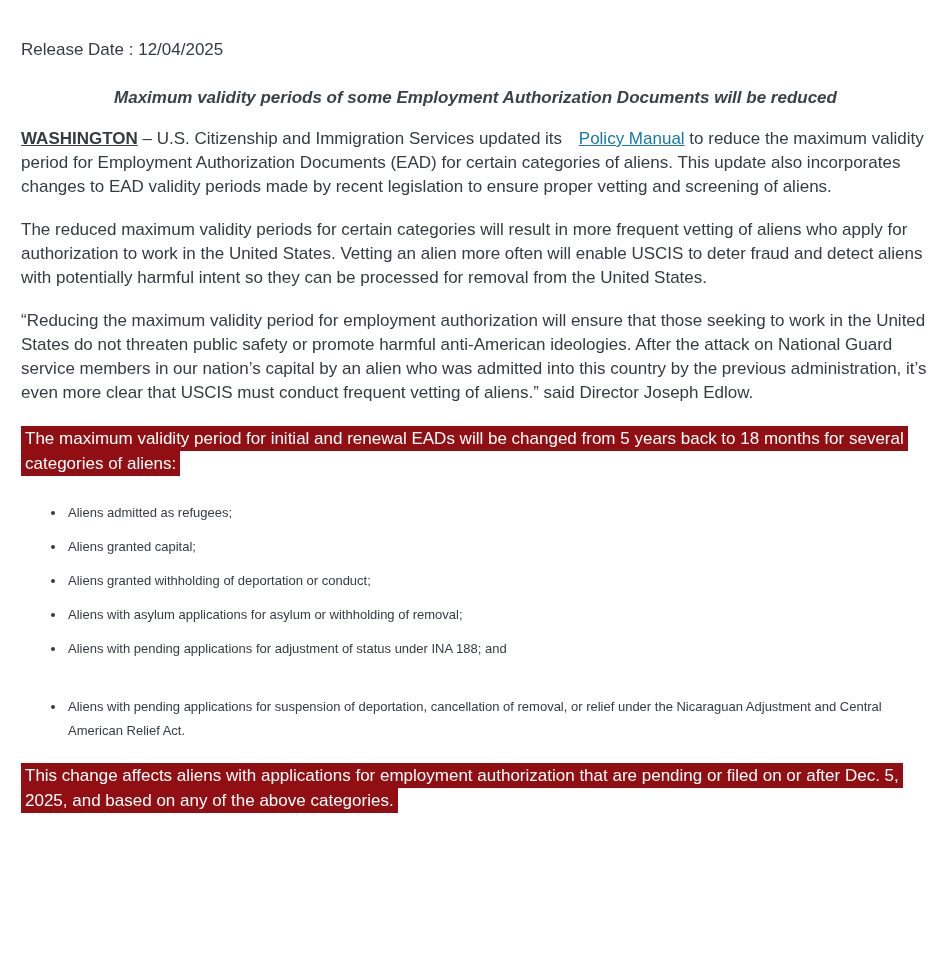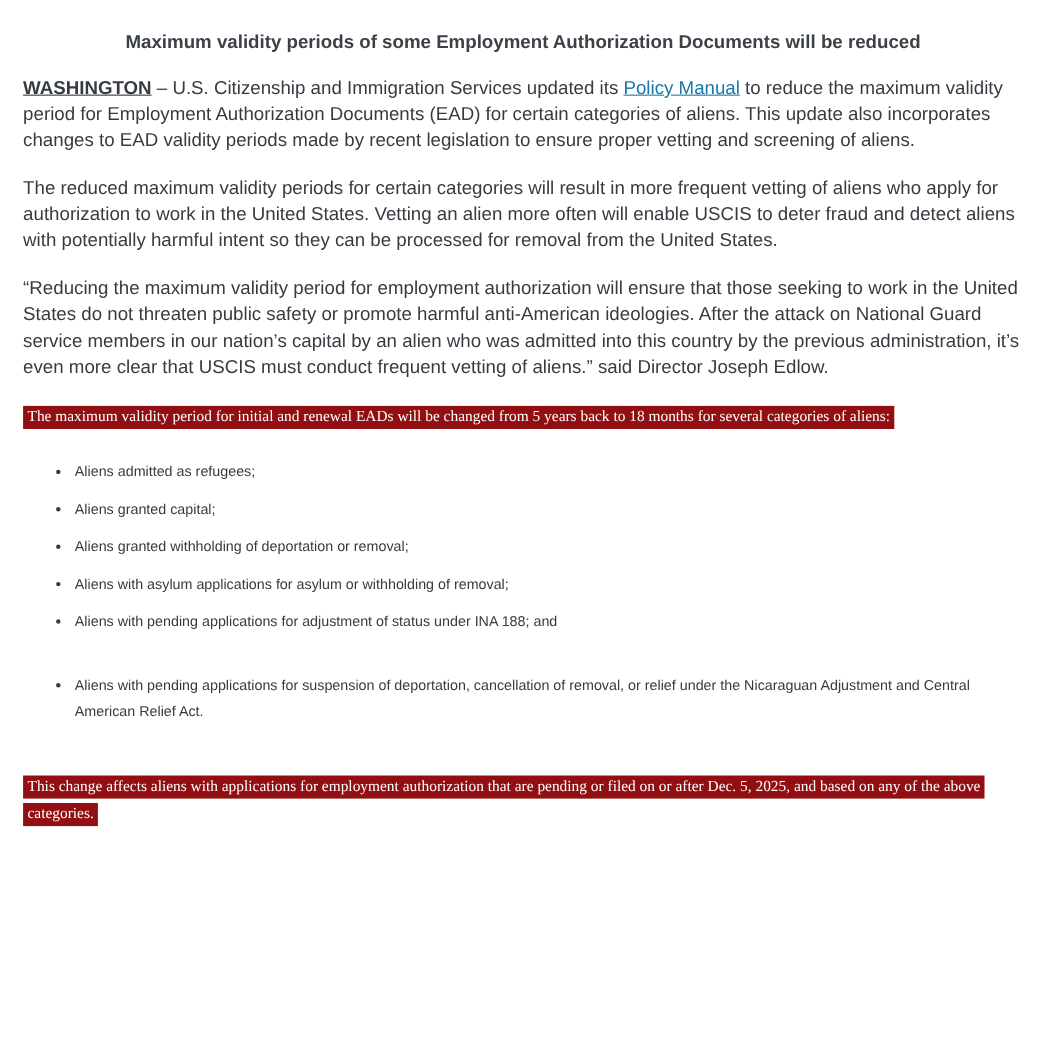--- a/index.html
+++ b/index.html
@@ -31,82 +31,84 @@
   .release-date{
     margin:37px 0 0 0;
     font-size:17px;
     line-height:22px;
   }
   .subtitle{
     margin:26px 0 0 0;
     font-size:17px;
     line-height:22px;
     text-align:center;
+    font-style:italic;
     font-weight:700;
     color:#3c4147;
   }
   p.body{
     margin:19px 0 0 0;
     font-size:17px;
     line-height:24px;
   }
   p.first{margin-top:18px;}
   strong.dateline{font-weight:700;text-decoration:underline;}
   a.link{
     color:var(--link-color);
     text-decoration:underline;
     cursor:pointer;
+    margin-left:12px;
   }
   p.hl-wrap{
     margin:21px 0 0 0;
-    font-size:14px;
+    font-size:17px;
     line-height:25px;
-    font-family:Liberation Serif, serif;
   }
   mark.hl{
     background:var(--hl-bg);
     color:#ffffff;
     padding:3px 4px;
     -webkit-box-decoration-break:clone;
     box-decoration-break:clone;
   }
   ul.cats{
     margin:25px 0 0 0;
     padding:0 0 0 45px;
   }
   ul.cats li{
     font-size:13px;
     line-height:24px;
     margin:0 0 10px 0;
     padding-left:2px;
   }
   ul.cats li:last-child{margin-bottom:0;margin-top:34px;}
-  p.hl-bottom{margin-top:44px;}
+  p.hl-bottom{margin-top:20px;}
 </style>
 </head>
 <body>
 
 <div class="page">
 
 
+  <p class="release-date"><span>Release Date :</span> <span>12/04/2025</span></p>
 
   <p class="subtitle">Maximum validity periods of some Employment Authorization Documents will be reduced</p>
 
   <p class="body first"><strong class="dateline">WASHINGTON</strong><span> – U.S. Citizenship and Immigration Services updated its </span><a class="link" href="#">Policy Manual</a><span> to reduce the maximum validity period for Employment Authorization Documents (EAD) for certain categories of aliens. This update also incorporates changes to EAD validity periods made by recent legislation to ensure proper vetting and screening of aliens.</span></p>
 
   <p class="body">The reduced maximum validity periods for certain categories will result in more frequent vetting of aliens who apply for authorization to work in the United States. Vetting an alien more often will enable USCIS to deter fraud and detect aliens with potentially harmful intent so they can be processed for removal from the United States.</p>
 
   <p class="body">“Reducing the maximum validity period for employment authorization will ensure that those seeking to work in the United States do not threaten public safety or promote harmful anti-American ideologies. After the attack on National Guard service members in our nation’s capital by an alien who was admitted into this country by the previous administration, it’s even more clear that USCIS must conduct frequent vetting of aliens.” said Director Joseph Edlow.</p>
 
   <p class="hl-wrap"><mark class="hl">The maximum validity period for initial and renewal EADs will be changed from 5 years back to 18 months for several categories of aliens:</mark></p>
 
   <ul class="cats">
       <li>Aliens admitted as refugees;</li>
       <li>Aliens granted capital;</li>
-      <li>Aliens granted withholding of deportation or removal;</li>
+      <li>Aliens granted withholding of deportation or conduct;</li>
       <li>Aliens with asylum applications for asylum or withholding of removal;</li>
       <li>Aliens with pending applications for adjustment of status under INA 188; and</li>
       <li>Aliens with pending applications for suspension of deportation, cancellation of removal, or relief under the Nicaraguan Adjustment and Central American Relief Act.</li>
     </ul>
 
   <p class="hl-wrap hl-bottom"><mark class="hl">This change affects aliens with applications for employment authorization that are pending or filed on or after Dec. 5, 2025, and based on any of the above categories.</mark></p>
 
 </div>
 
 </body></html>

